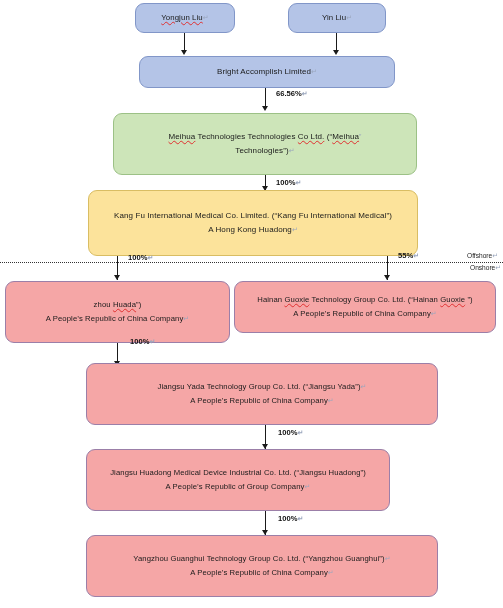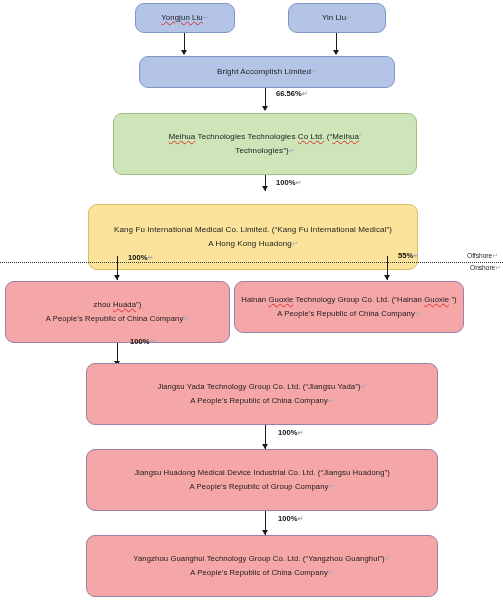--- a/index.html
+++ b/index.html
@@ -45,21 +45,20 @@
   }
   .green {
     background: #cde5b9;
     border: 1px solid #9cc186;
     font-size: 8px;
   }
   .yellow {
     background: #fce39b;
     border: 1px solid #d9bd63;
     font-size: 8px;
-    margin-top: 14px;
   }
   .pink {
     background: #f5a6a6;
     border: 1px solid #9b7fa8;
     font-size: 7.7px;
   }
 
   
   .sp {
     text-decoration: underline;
@@ -165,39 +164,39 @@
 
   <div class="divider" style="top:262px;"></div>
   <div class="zonelabel" style="left:467px; top:252px;"><span>Offshore</span><span class="pilcrow">↵</span></div>
   <div class="zonelabel" style="left:470px; top:264px;"><span>Onshore</span><span class="pilcrow">↵</span></div>
 
   <div class="node pink" style="left:5px; top:281px; width:225px; height:62px;">
     <span class="ln"><span>zhou </span><span class="sp">Huada</span><span>”)</span></span>
     <span class="ln"><span>A People’s Republic of China Company</span><span class="pilcrow">↵</span></span>
   </div>
 
-  <div class="node pink" style="left:234px; top:281px; width:230px; height:52px;">
+  <div class="node pink" style="left:234px; top:281px; width:262px; height:52px;">
     <span class="ln"><span>Hainan </span><span class="sp">Guoxie</span><span> Technology Group Co. Ltd. (“Hainan </span><span class="sp">Guoxie</span><span> ”)</span></span>
     <span class="ln"><span>A People’s Republic of China Company</span><span class="pilcrow">↵</span></span>
   </div>
 
   <div class="vline" style="left:117px; top:343px; height:23px;"></div>
   <div class="arrowhead" style="left:114px; top:361px;"></div>
   <div class="pct" style="left:130px; top:337px;"><span>100%</span><span class="pilcrow">↵</span></div>
 
   <div class="node pink" style="left:86px; top:363px; width:352px; height:62px;">
     <span class="ln"><span>Jiangsu Yada Technology Group Co. Ltd. (“Jiangsu Yada”)</span><span class="pilcrow">↵</span></span>
     <span class="ln"><span>A  People’s Republic of China Company</span><span class="pilcrow">↵</span></span>
   </div>
 
   <div class="vline" style="left:265px; top:425px; height:24px;"></div>
   <div class="arrowhead" style="left:262px; top:444px;"></div>
   <div class="pct" style="left:278px; top:428px;"><span>100%</span><span class="pilcrow">↵</span></div>
 
-  <div class="node pink" style="left:86px; top:449px; width:352px; height:62px;">
+  <div class="node pink" style="left:86px; top:449px; width:304px; height:62px;">
     <span class="ln"><span>Jiangsu Huadong Medical Device Industrial Co. Ltd. (“Jiangsu Huadong”)</span></span>
     <span class="ln"><span class="gr">A  People’s</span><span> Republic of Group Company</span><span class="pilcrow">↵</span></span>
   </div>
 
   <div class="vline" style="left:265px; top:511px; height:24px;"></div>
   <div class="arrowhead" style="left:262px; top:530px;"></div>
   <div class="pct" style="left:278px; top:514px;"><span>100%</span><span class="pilcrow">↵</span></div>
 
   <div class="node pink" style="left:86px; top:535px; width:352px; height:62px;">
     <span class="ln"><span>Yangzhou Guanghui Technology Group Co. Ltd. (“Yangzhou Guanghui”)</span><span class="pilcrow">↵</span></span>

